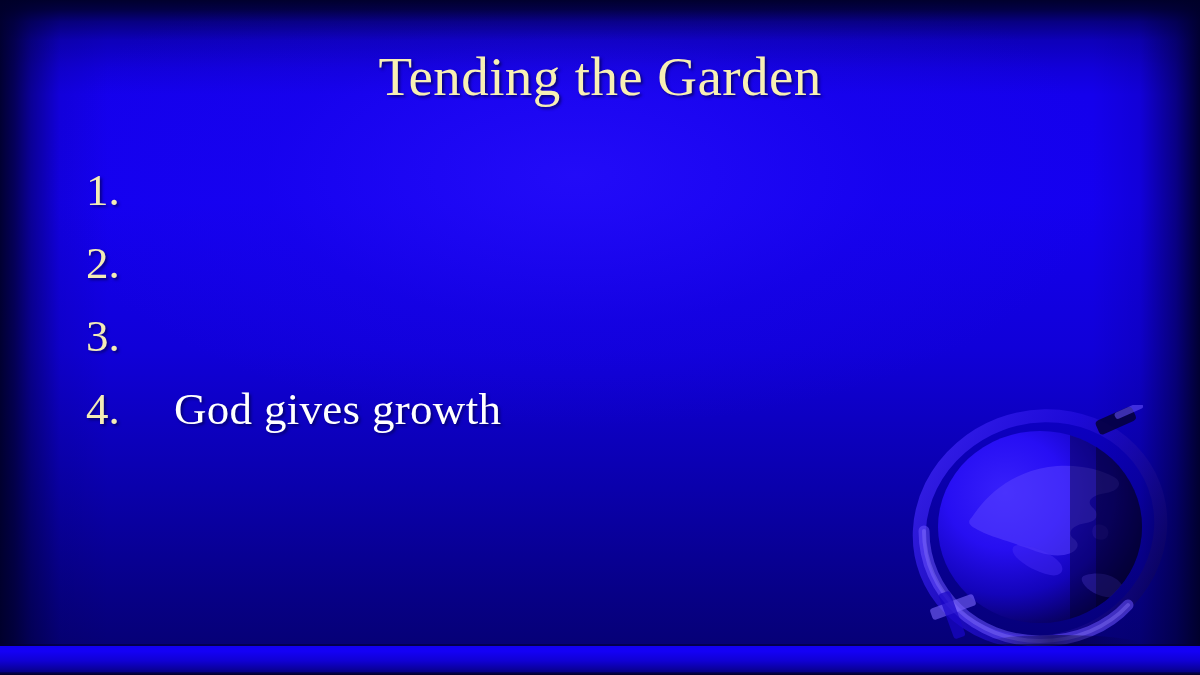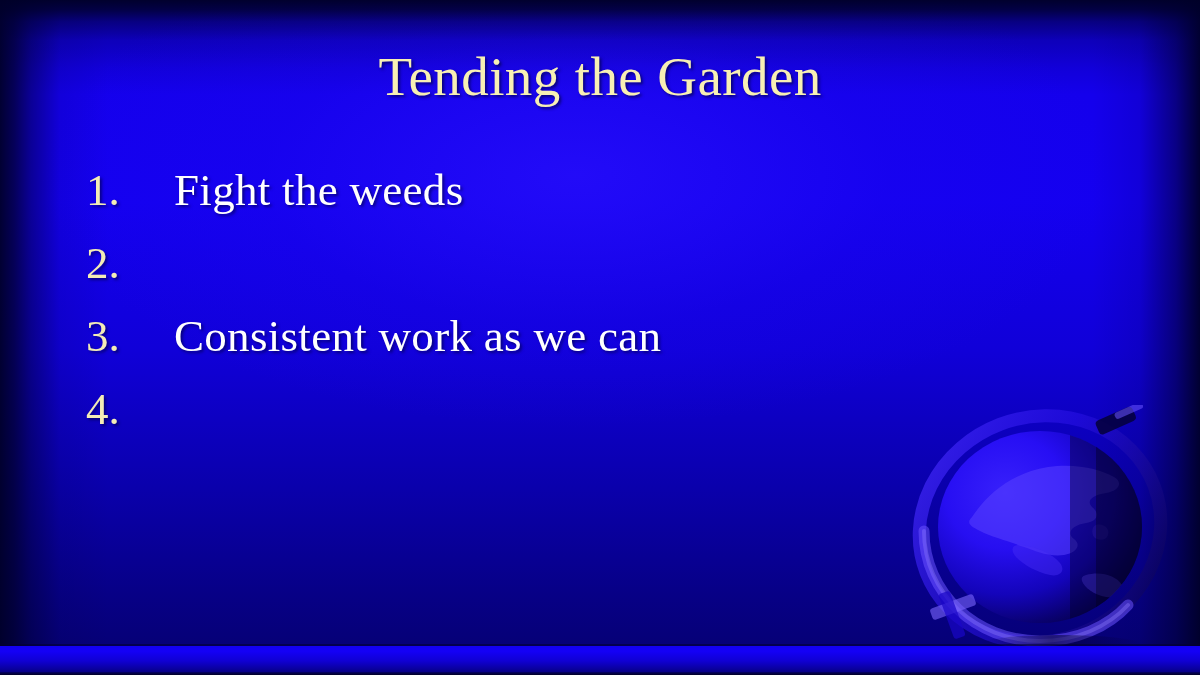--- a/index.html
+++ b/index.html
@@ -230,31 +230,30 @@
 
       <ellipse cx="160" cy="239" rx="80" ry="9" fill="url(#shadowGrad)"></ellipse>
     </svg>
   </div>
 
   <div class="title">Tending the Garden</div>
 
   <div class="list">
     <div class="list-item">
       <span class="list-num">1.</span>
-      <span class="list-text">Fight the weeds</span>
     </div>
     <div class="list-item">
       <span class="list-num">2.</span>
     </div>
     <div class="list-item">
       <span class="list-num">3.</span>
-      <span class="list-text">Consistent work as we can</span>
     </div>
     <div class="list-item">
       <span class="list-num">4.</span>
+      <span class="list-text">God gives growth</span>
     </div>
   </div>
 
   <div class="bottom-band-topline"></div>
   <div class="bottom-band"></div>
   <div class="bottom-edge"></div>
 
 </div>
 
 </body></html>

